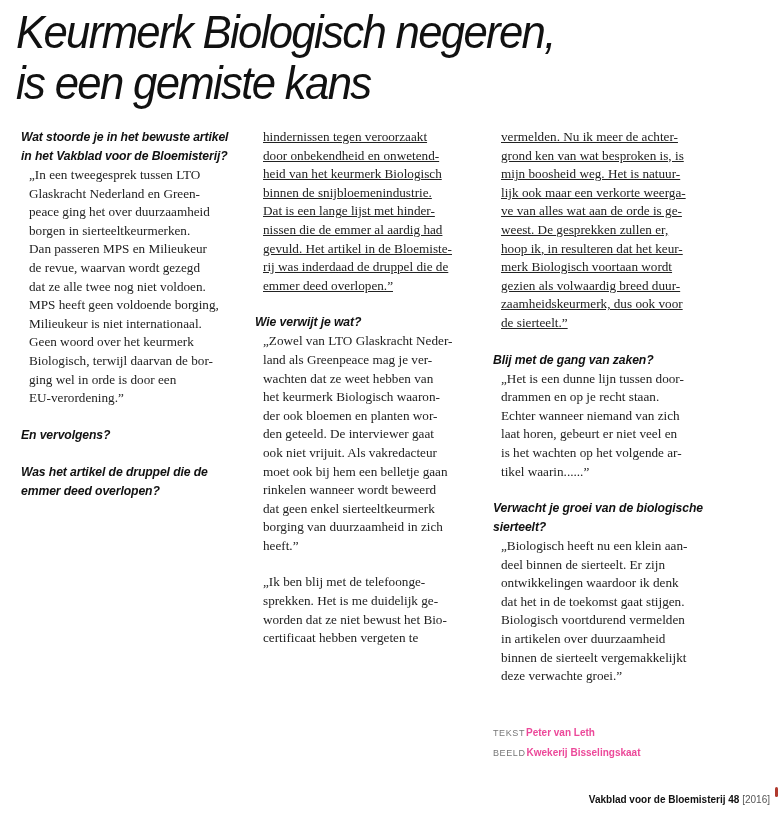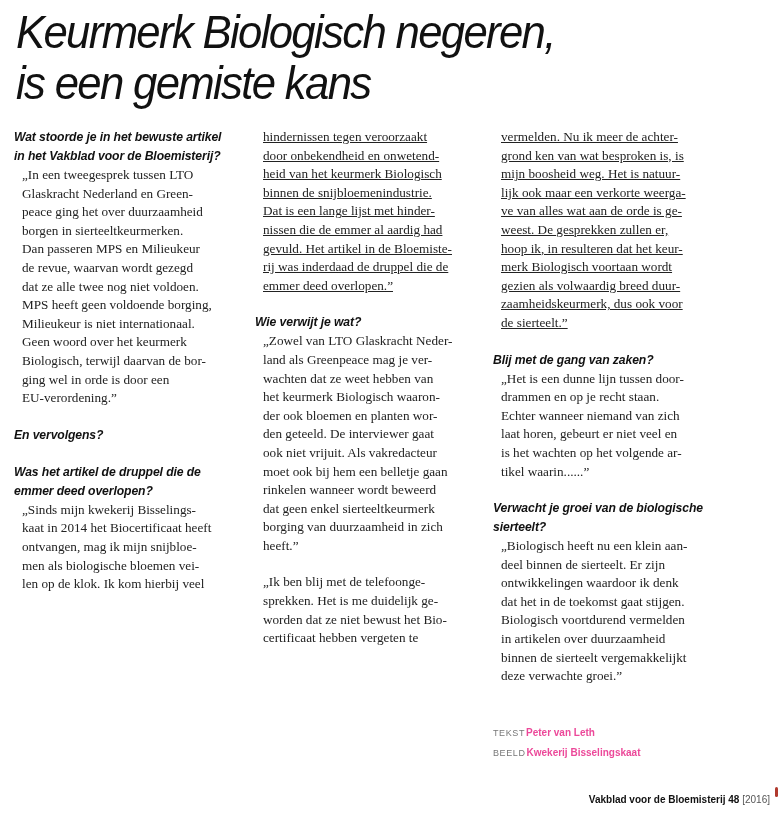--- a/index.html
+++ b/index.html
@@ -4,21 +4,21 @@
   <style>
     html, body { margin: 0; padding: 0; background: #ffffff; }
     body { width: 778px; height: 820px; position: relative; overflow: hidden; color: #1a1a1a; }
     .title {
       position: absolute; left: 16px; top: 6px; margin: 0;
       font-family: "Liberation Sans", sans-serif; font-style: italic; font-weight: normal;
       font-size: 47px; line-height: 51px; letter-spacing: -1.8px; color: #111;
       transform: scaleX(0.93); transform-origin: left top;
     }
     .col { position: absolute; top: 128px; width: 232px; }
-    .col1 { left: 14px; }
+    .col1 { left: 21px; }
     .col2 { left: 255px; }
     .col3 { left: 493px; }
     .q {
       font-family: "Liberation Sans", sans-serif; font-style: italic; font-weight: bold;
       font-size: 12.2px; line-height: 19px; margin: 0; color: #111; letter-spacing: -0.1px;
     }
     .a {
       font-family: "Liberation Serif", serif; font-size: 13.2px; line-height: 18.6px;
       margin: 0 0 0 8px; color: #222; white-space: pre-line;
     }
@@ -59,25 +59,20 @@
 Milieukeur is niet internationaal.
 Geen woord over het keurmerk
 Biologisch, terwijl daarvan de bor-
 ging wel in orde is door een
 EU-verordening.”</p>
   <div class="gap"></div>
   <p class="q" style="white-space:pre-line">En vervolgens?</p>
   <div class="gap"></div>
   <p class="q" style="white-space:pre-line">Was het artikel de druppel die de
 emmer deed overlopen?</p>
-  <p class="a">„Sinds mijn kwekerij Bisselings-
-kaat in 2014 het Biocertificaat heeft
-ontvangen, mag ik mijn snijbloe-
-men als biologische bloemen vei-
-len op de klok. Ik kom hierbij veel</p>
 </div>
 
 <div class="col col2">
   <p class="a contd">hindernissen tegen veroorzaakt
 door onbekendheid en onwetend-
 heid van het keurmerk Biologisch
 binnen de snijbloemenindustrie.
 Dat is een lange lijst met hinder-
 nissen die de emmer al aardig had
 gevuld. Het artikel in de Bloemiste-

